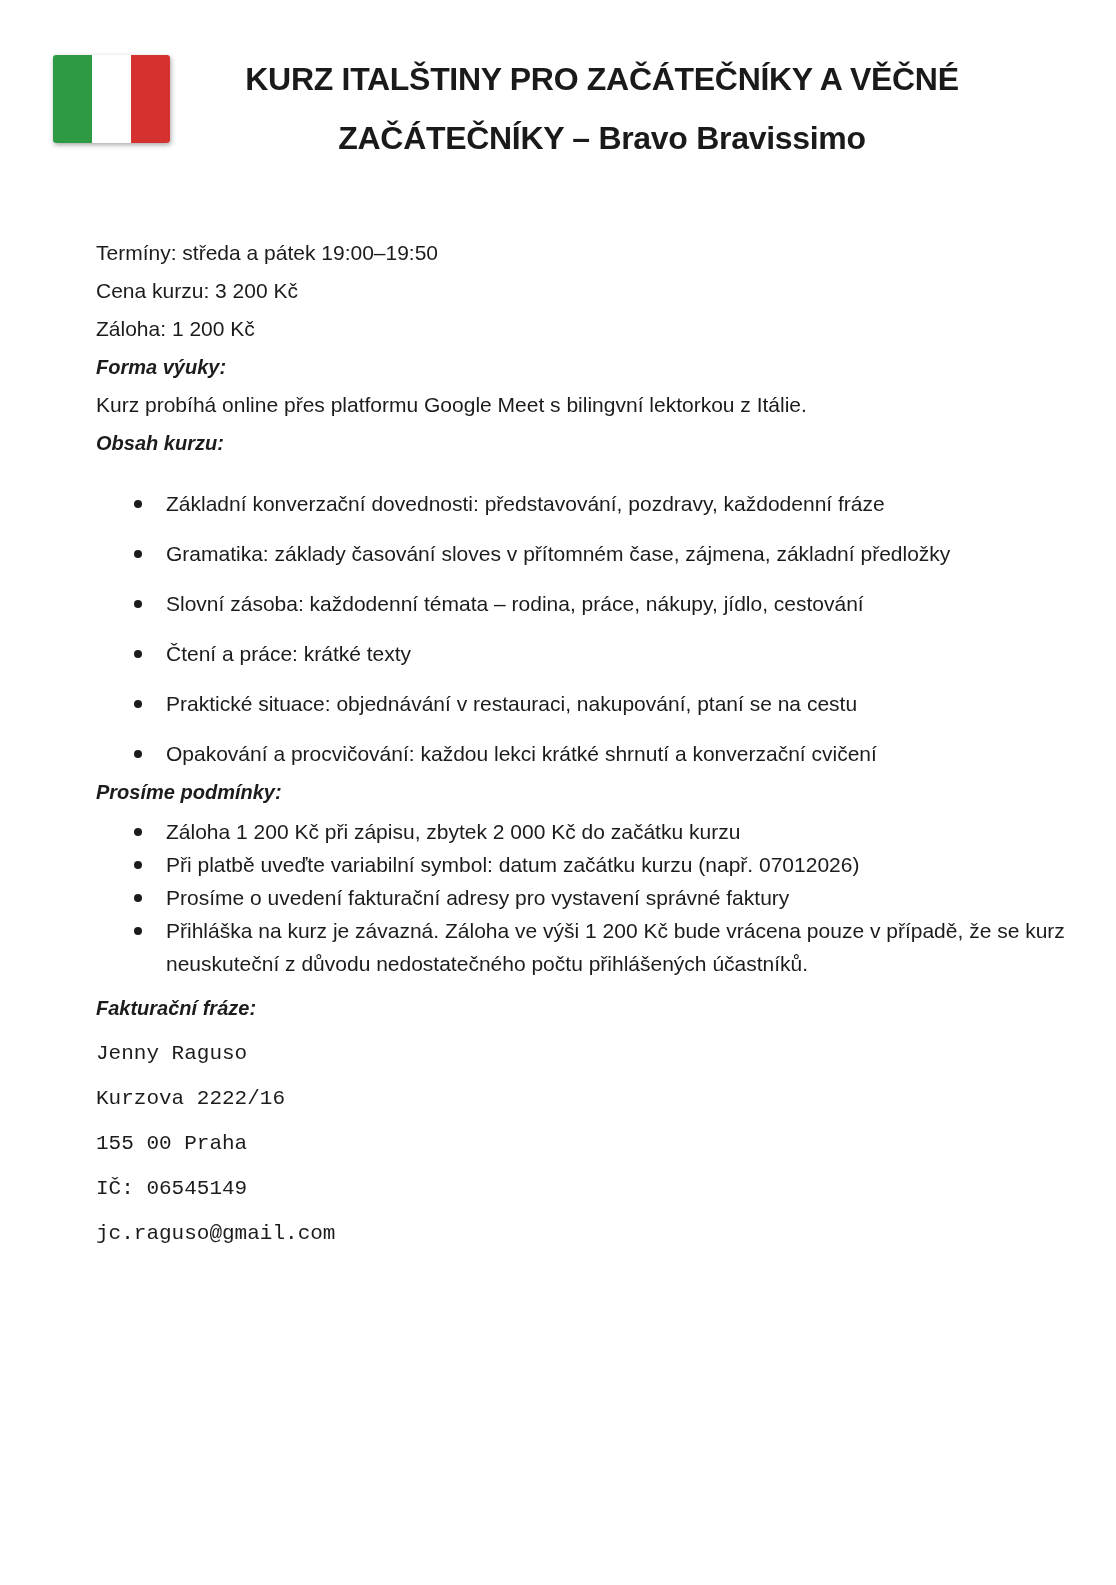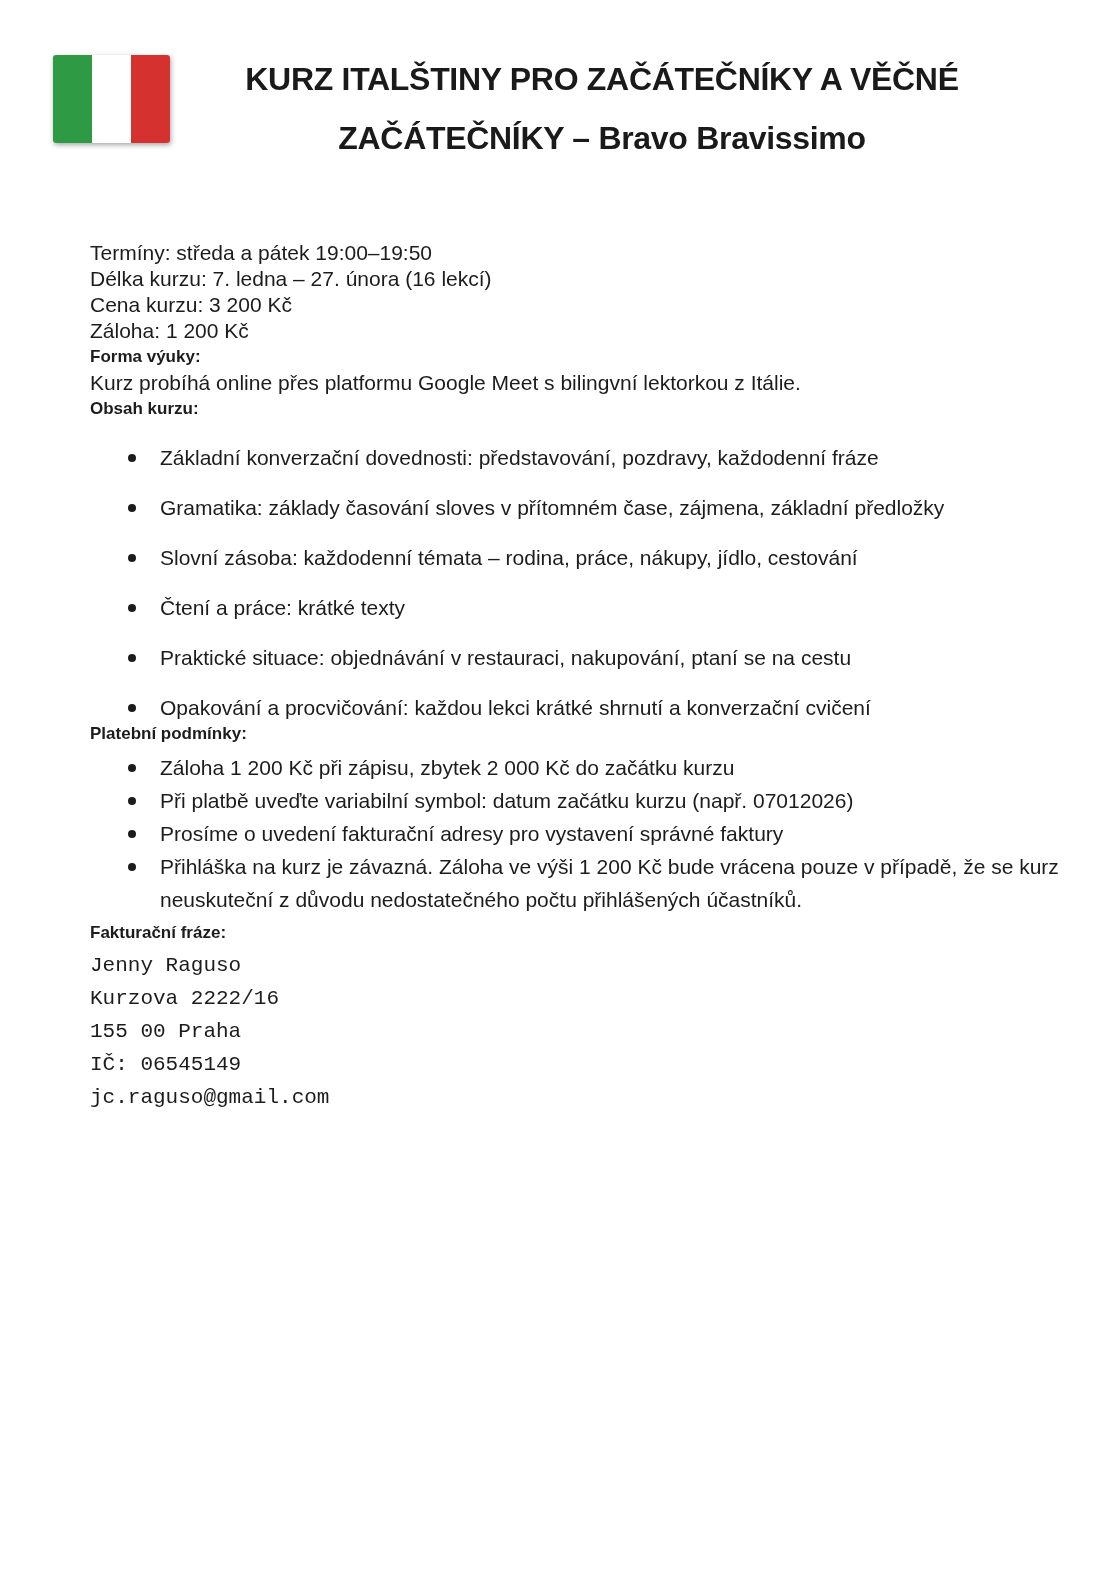--- a/index.html
+++ b/index.html
@@ -54,29 +54,30 @@
   }
   
   .content {
     display: flex;
     flex-direction: column;
     align-items: stretch;
     padding: 0 40px 0 90px;
     font-size: 21px;
     line-height: 26px;
   }
-  .content p, .content h2, .content ul { margin: 0; padding: 0; }
+  .content p, .content h2, .content ul { margin: 6px; padding: 0; }
 
   .detail { margin-top: 25px; }
   .detail.first { margin-top: 0; }
 
   .section-heading {
-    font-size: 17px;
+    font-size: 20px;
     font-weight: 700;
     line-height: 26px;
+    font-style: italic;
   }
   .forma-heading   { margin-top: 68px; }
   .forma-body      { margin-top: 27px; }
   .obsah-heading   { margin-top: 77px; }
   .platebni-heading{ margin-top: 72px; }
 
   ul.bullets { list-style: none; }
   ul.bullets li {
     position: relative;
     padding-left: 70px;
@@ -118,38 +119,37 @@
     </div>
     <h1 class="title">
       <span class="title-line">KURZ ITALŠTINY PRO ZAČÁTEČNÍKY A VĚČNÉ</span>
       <span class="title-line">ZAČÁTEČNÍKY – Bravo Bravissimo</span>
     </h1>
   </header>
 
   <main class="content">
 
     <p class="detail first">Termíny: středa a pátek 19:00–19:50</p>
-    <p class="detail">Délka kurzu: 7. ledna – 27. února (16 lekcí)</p>
     <p class="detail">Cena kurzu: 3 200 Kč</p>
     <p class="detail">Záloha: 1 200 Kč</p>
 
     <h2 class="section-heading forma-heading">Forma výuky:</h2>
     <p class="forma-body">Kurz probíhá online přes platformu Google Meet s bilingvní lektorkou z Itálie.</p>
 
     <h2 class="section-heading obsah-heading">Obsah kurzu:</h2>
     <ul class="bullets loose">
       <li>Základní konverzační dovednosti: představování, pozdravy, každodenní fráze</li>
       <li>Gramatika: základy časování sloves v přítomném čase, zájmena, základní předložky</li>
       <li>Slovní zásoba: každodenní témata – rodina, práce, nákupy, jídlo, cestování</li>
       <li>Čtení a práce: krátké texty</li>
       <li>Praktické situace: objednávání v restauraci, nakupování, ptaní se na cestu</li>
       <li>Opakování a procvičování: každou lekci krátké shrnutí a konverzační cvičení</li>
     </ul>
 
-    <h2 class="section-heading platebni-heading">Platební podmínky:</h2>
+    <h2 class="section-heading platebni-heading">Prosíme podmínky:</h2>
     <ul class="bullets tight">
       <li>Záloha 1 200 Kč při zápisu, zbytek 2 000 Kč do začátku kurzu</li>
       <li>Při platbě uveďte variabilní symbol: datum začátku kurzu (např. 07012026)</li>
       <li>Prosíme o uvedení fakturační adresy pro vystavení správné faktury</li>
       <li>Přihláška na kurz je závazná. Záloha ve výši 1 200 Kč bude vrácena pouze v případě, že se kurz neuskuteční z důvodu nedostatečného počtu přihlášených účastníků.</li>
     </ul>
 
     <h2 class="section-heading fakturacni-heading">Fakturační fráze:</h2>
     <p class="addr-line">Jenny Raguso</p>
     <p class="addr-line">Kurzova 2222/16</p>

